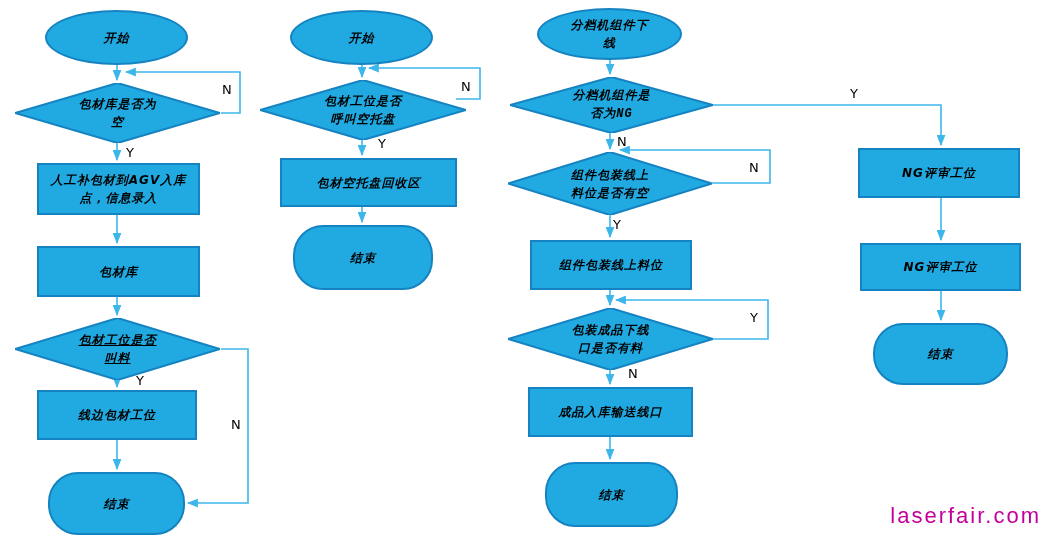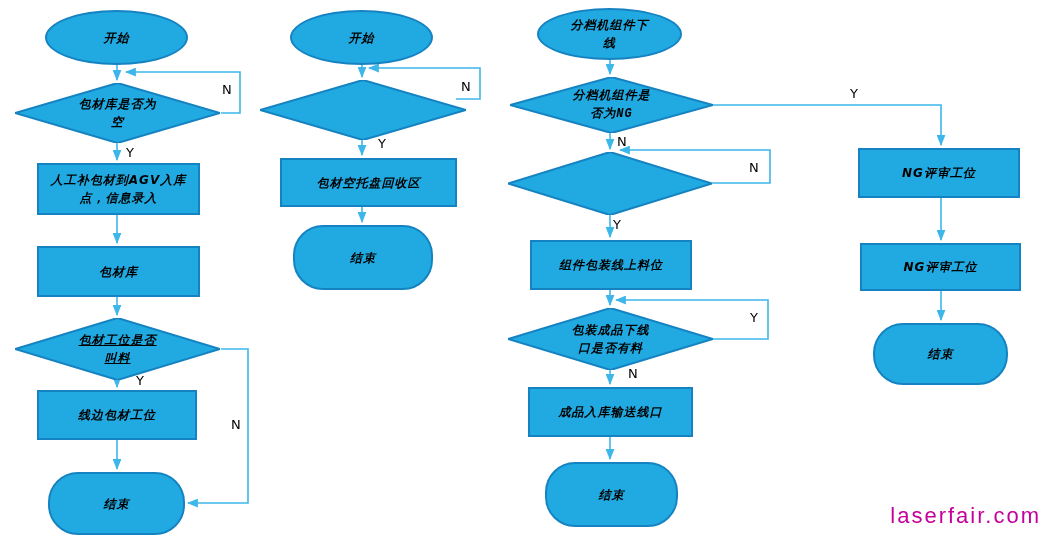--- a/index.html
+++ b/index.html
@@ -97,40 +97,42 @@
       <div class="node term" style="left: 48px; top: 472px; width: 137px; height: 63px;">
         <div class="nlabel">结束</div>
       </div>
       <div class="node ellipse" style="left: 290px; top: 10px; width: 143px; height: 55px;">
         <div class="nlabel">开始</div>
       </div>
       <div class="node diamond" style="left: 260px; top: 80px; width: 206px; height: 60px;">
         <svg viewBox="0 0 100 60" preserveAspectRatio="none">
           <polygon points="50,0 100,30 50,60 0,30"></polygon>
         </svg>
+        <div class="nlabel" style="max-width: 88px;">包材工位是否呼叫空托盘</div>
       </div>
       <div class="node rect" style="left: 280px; top: 158px; width: 177px; height: 49px;">
         <div class="nlabel">包材空托盘回收区</div>
       </div>
       <div class="node term" style="left: 293px; top: 225px; width: 140px; height: 65px;">
         <div class="nlabel">结束</div>
       </div>
       <div class="node ellipse" style="left: 537px; top: 8px; width: 145px; height: 52px;">
         <div class="nlabel" style="max-width: 88px;">分档机组件下线</div>
       </div>
       <div class="node diamond" style="left: 510px; top: 77px; width: 203px; height: 56px; font-family: Liberation Mono, monospace;">
         <svg viewBox="0 0 100 60" preserveAspectRatio="none">
           <polygon points="50,0 100,30 50,60 0,30"></polygon>
         </svg>
         <div class="nlabel" style="max-width: 88px;">分档机组件是否为NG</div>
       </div>
       <div class="node diamond" style="left: 508px; top: 152px; width: 204px; height: 63px;">
         <svg viewBox="0 0 100 60" preserveAspectRatio="none">
           <polygon points="50,0 100,30 50,60 0,30"></polygon>
         </svg>
+        <div class="nlabel" style="max-width: 88px;">组件包装线上料位是否有空</div>
       </div>
       <div class="node rect" style="left: 530px; top: 240px; width: 162px; height: 50px;">
         <div class="nlabel">组件包装线上料位</div>
       </div>
       <div class="node diamond" style="left: 508px; top: 308px; width: 205px; height: 62px;">
         <svg viewBox="0 0 100 60" preserveAspectRatio="none">
           <polygon points="50,0 100,30 50,60 0,30"></polygon>
         </svg>
         <div class="nlabel" style="max-width: 88px;">包装成品下线口是否有料</div>
       </div>

